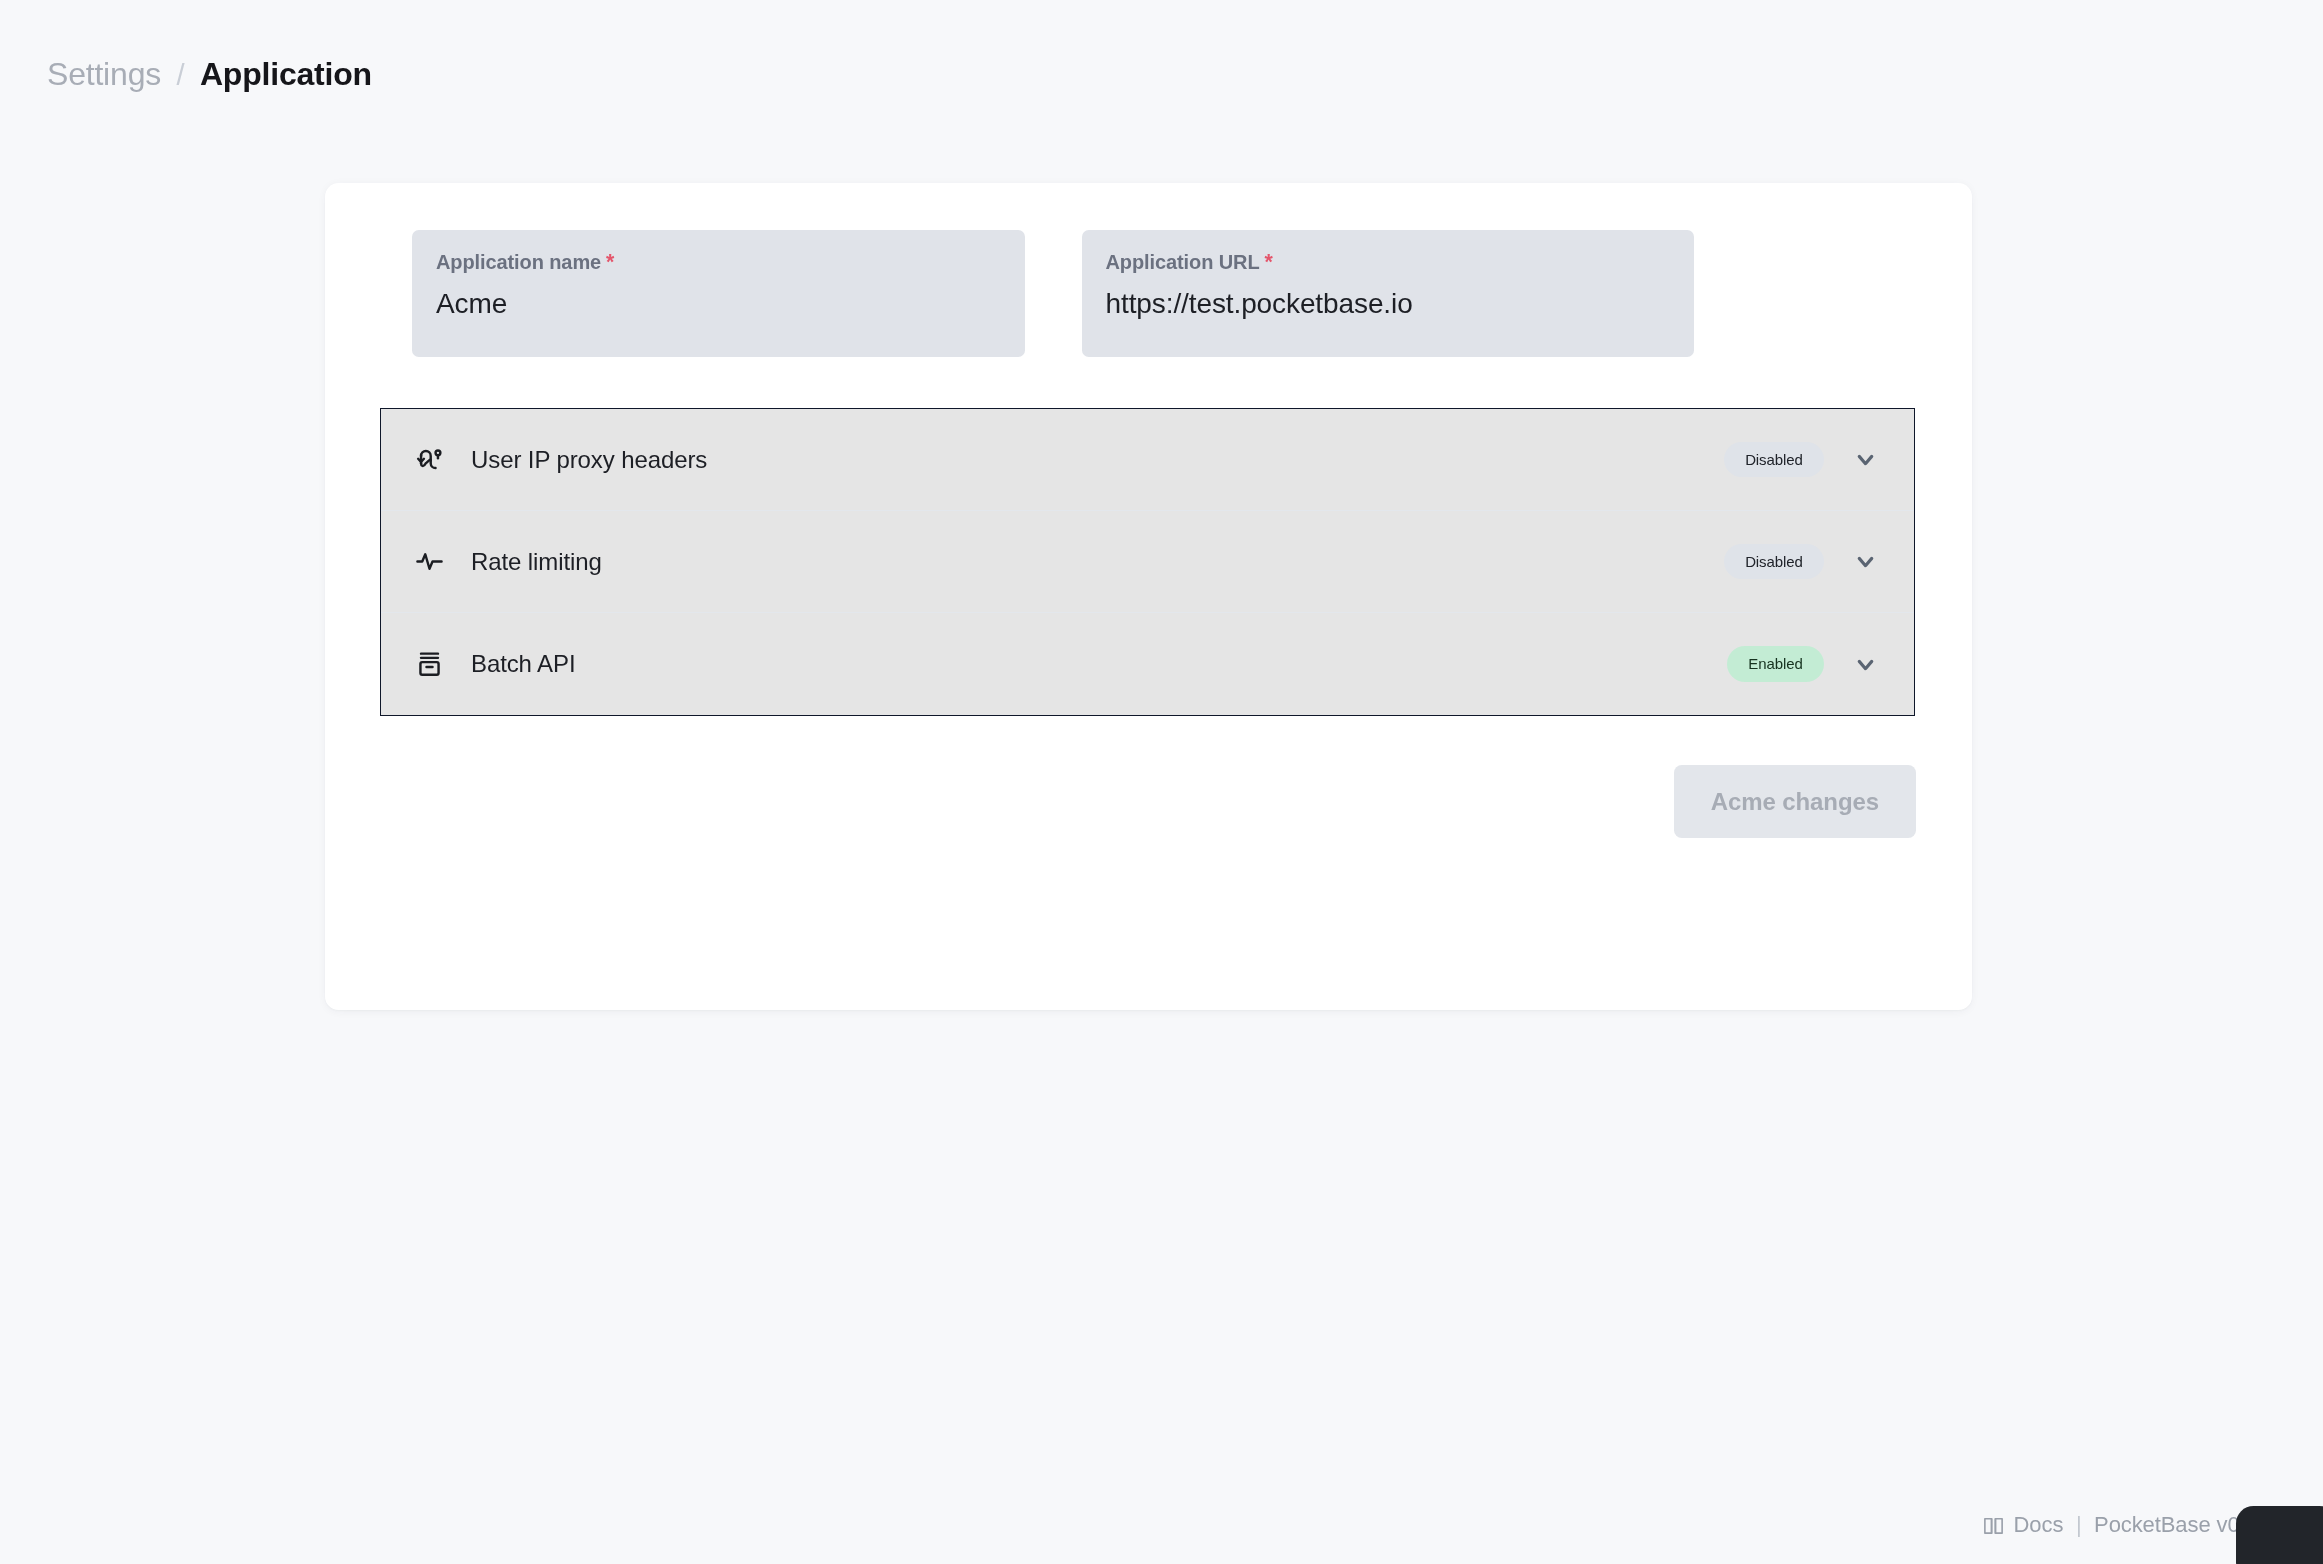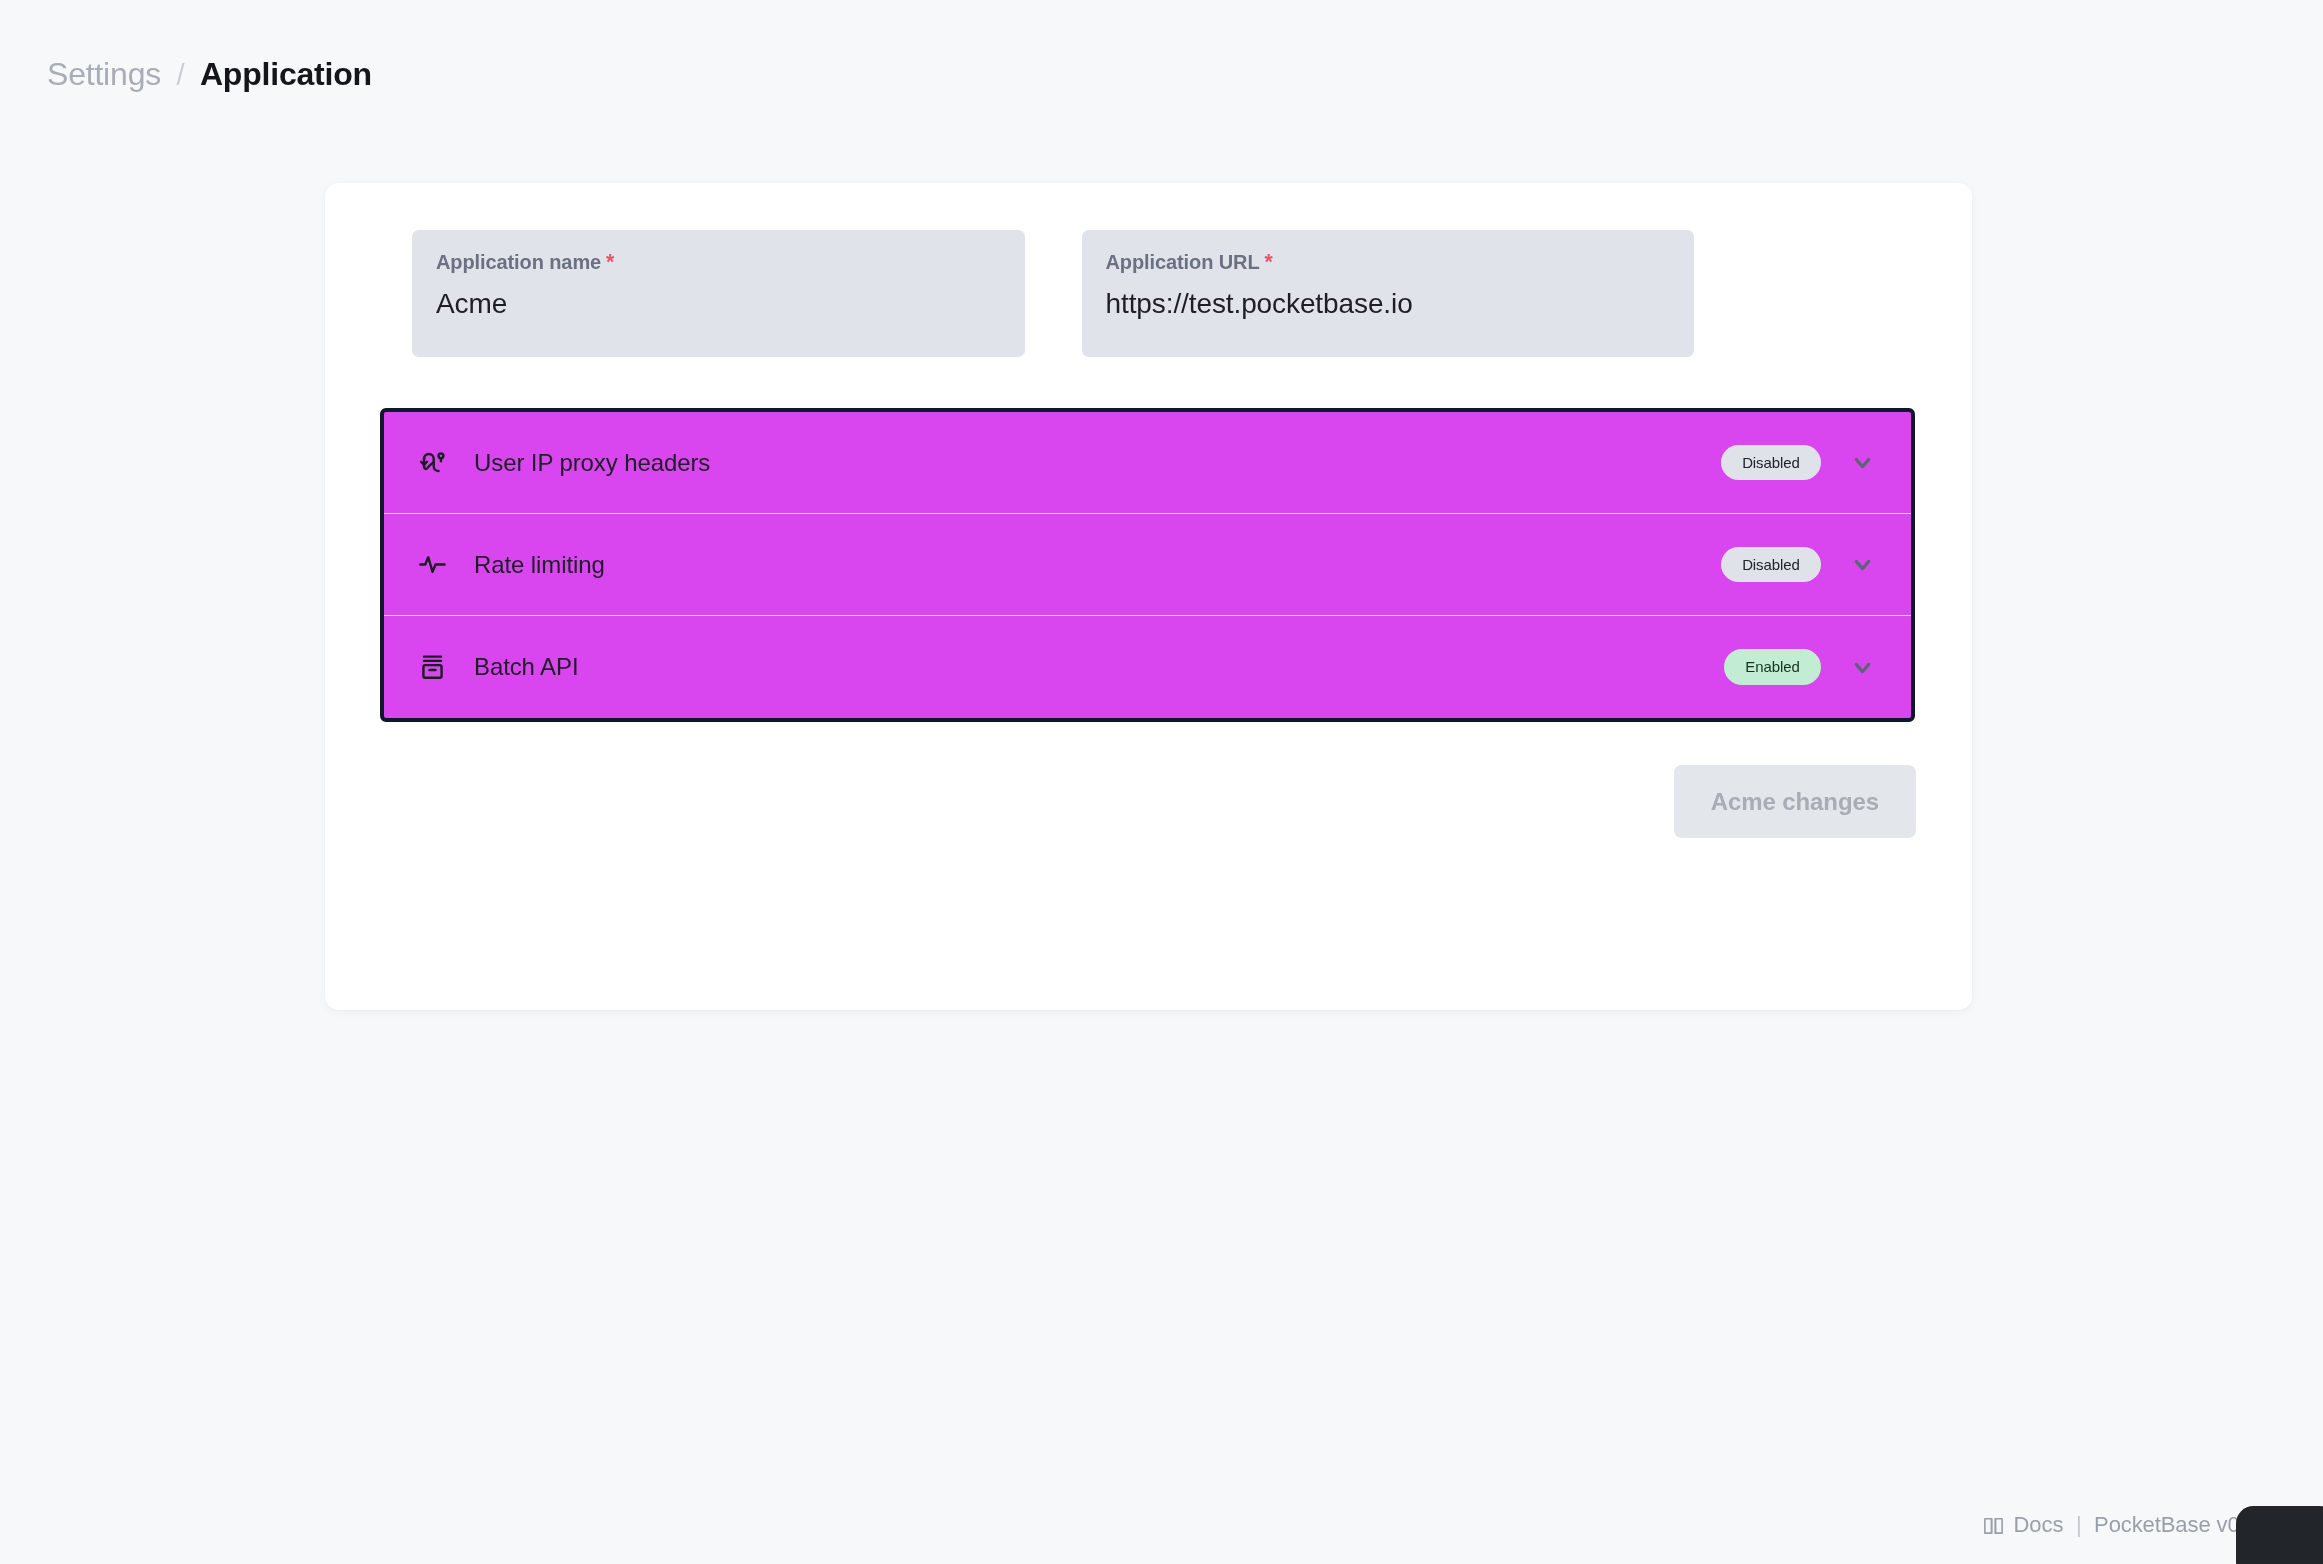--- a/index.html
+++ b/index.html
@@ -82,23 +82,23 @@
     padding: 0;
     font-family: inherit;
   }
 
   
   .accordion {
     position: absolute;
     left: 55px;
     top: 225px;
     width: 1535px;
-    border: 4px solid #0f172a;
-    border-radius: 6px;
-    background: #d946ef;
+    border: 1px solid #0f172a;
+    border-radius: 0;
+    background: #e5e5e5;
     overflow: hidden;
   }
   .acc-row {
     height: 102px;
     display: flex;
     align-items: center;
     padding: 0 32px 0 33px;
     border-bottom: 1px solid #e3e7ec;
     cursor: pointer;
   }

